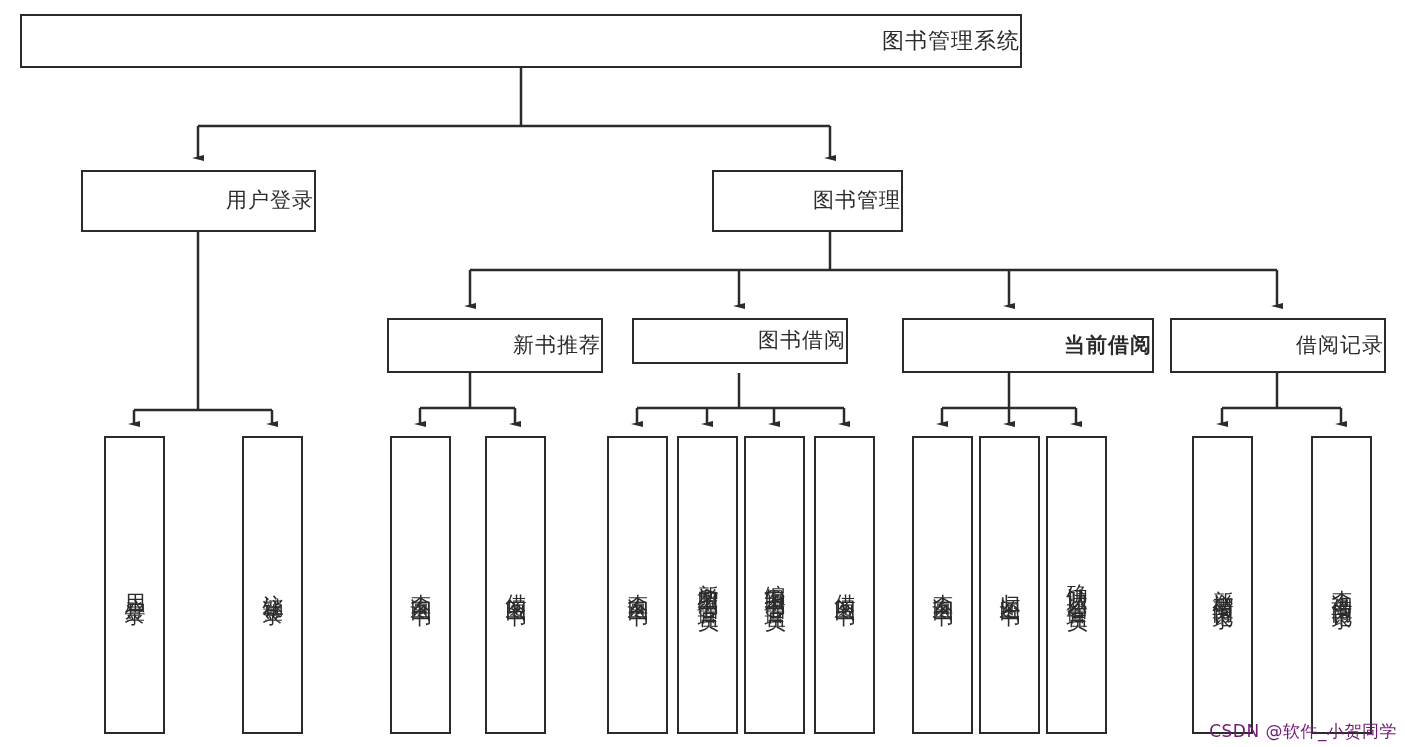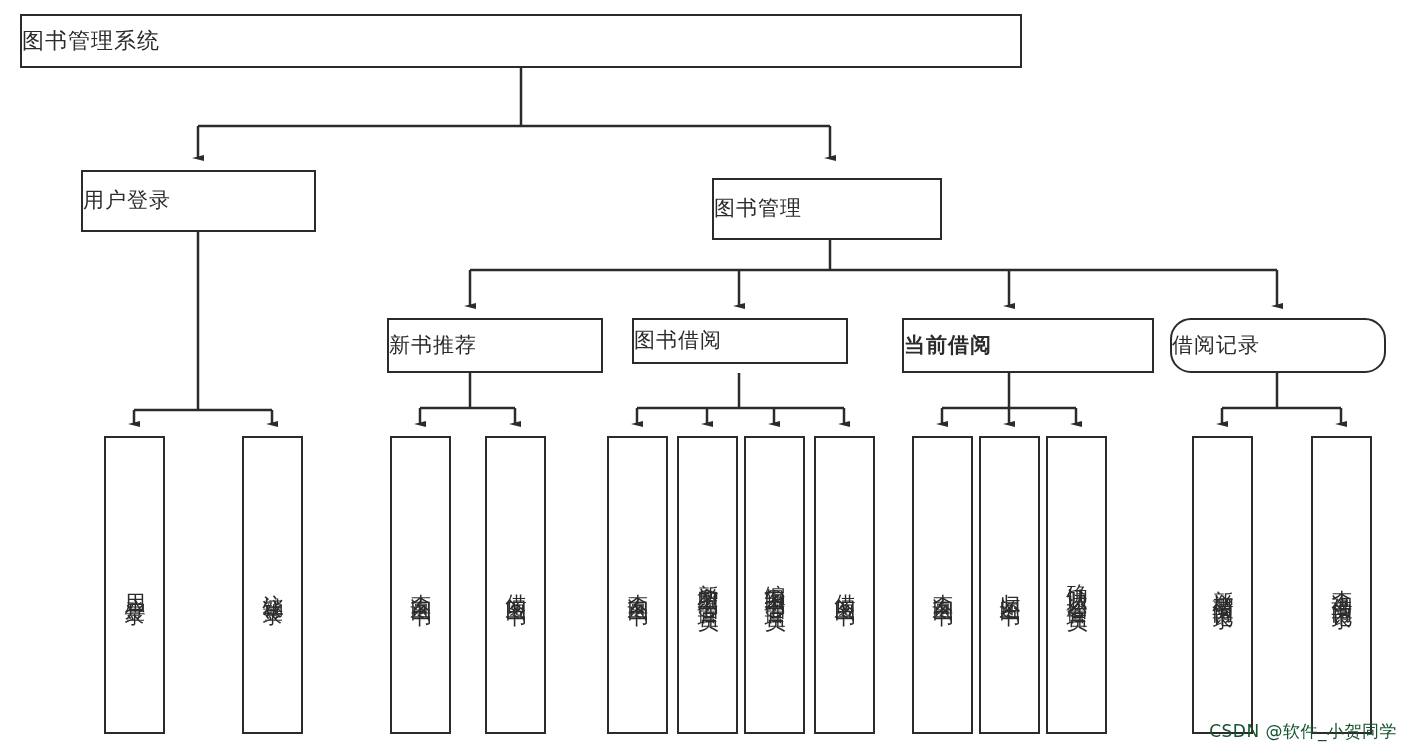--- a/index.html
+++ b/index.html
@@ -26,21 +26,21 @@
     height: 747px;
     pointer-events: none;
   }
   .node {
     position: absolute;
     box-sizing: border-box;
     background: #ffffff;
     border: 2px solid #2b2b2b;
     display: flex;
     align-items: center;
-    justify-content: flex-start;
+    justify-content: flex-end;
     color: #2b2b2b;
   }
   .node.horiz {
     font-size: 21px;
     letter-spacing: 1px;
     line-height: 1.2;
   }
   .node.title {
     font-size: 22px;
   }
@@ -56,21 +56,21 @@
     white-space: nowrap;
   }
   .node .label {
     display: block;
   }
   .watermark {
     position: absolute;
     right: 8px;
     bottom: 4px;
     font-size: 17px;
-    color: #14532d;
+    color: #701a75;
     letter-spacing: 0.5px;
     white-space: nowrap;
     user-select: none;
   }
 </style>
 </head>
 <body>
 
 <div id="canvas">
 
@@ -126,34 +126,34 @@
     </g>
   </svg>
 
   <div class="node horiz title" style="left:20px; top:14px; width:1002px; height:54px;">
     <span class="label">图书管理系统</span>
   </div>
 
   <div class="node horiz" style="left:81px; top:170px; width:235px; height:62px;">
     <span class="label">用户登录</span>
   </div>
-  <div class="node horiz" style="left:712px; top:170px; width:230px; height:62px;margin-top:8px;">
+  <div class="node horiz" style="left:712px; top:170px; width:191px; height:62px;">
     <span class="label">图书管理</span>
   </div>
 
   <div class="node horiz" style="left:362px; top:318px; width:216px; height:55px;margin-left:25px;">
     <span class="label">新书推荐</span>
   </div>
   <div class="node horiz" style="left:632px; top:318px; width:216px; height:46px;">
     <span class="label">图书借阅</span>
   </div>
   <div class="node horiz" style="left:902px; top:318px; width:252px; height:55px;font-weight:bold;">
     <span class="label">当前借阅</span>
   </div>
-  <div class="node horiz" style="left:1170px; top:318px; width:216px; height:55px;border-radius:21px;">
+  <div class="node horiz" style="left:1170px; top:318px; width:216px; height:55px;">
     <span class="label">借阅记录</span>
   </div>
 
   <div class="node vert" style="left:104px; top:436px; width:61px; height:298px;">
     <span class="label">用户登录</span>
   </div>
   <div class="node vert" style="left:242px; top:436px; width:61px; height:298px;">
     <span class="label">注销登录</span>
   </div>
 

